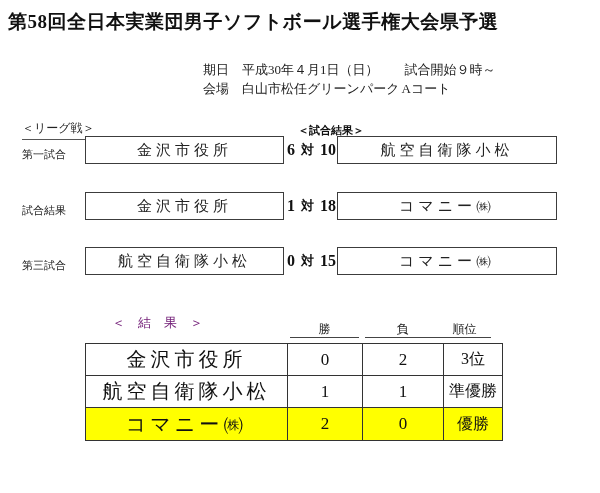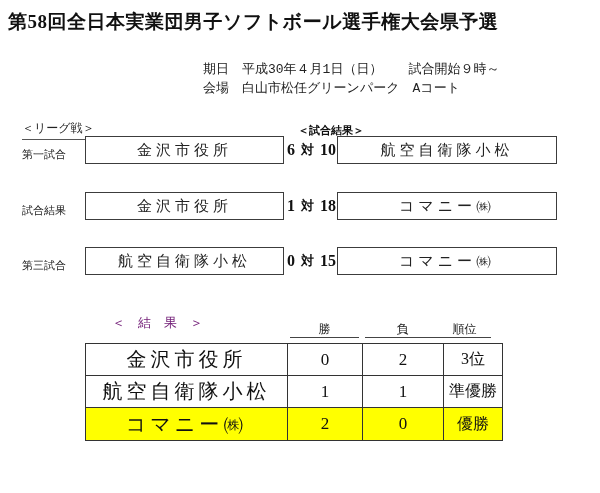--- a/index.html
+++ b/index.html
@@ -8,24 +8,24 @@
   .page {
     position:relative; width:600px; height:493px; background:#ffffff;
     overflow:hidden; margin:0 auto;
   }
   .doc-title {
     position:absolute; left:0; right:0; top:9px; text-align:left;
     font-size:19px; font-weight:bold; letter-spacing:0.5px; color:#111;margin-left:8px;
   }
   
   .info-block { position:absolute; left:203px; top:60px; font-size:13px; line-height:19px; color:#222; }
-  .info-row { white-space:nowrap;font-family:Liberation Mono, monospace; }
+  .info-row { white-space:nowrap; }
   .info-label { margin-right:13px; }
   .info-time { margin-left:26px; }
-  .info-court { margin-left:13px; }
+  .info-court { margin-left:2px; }
   
   .league-label {
     position:absolute; left:22px; top:120px; font-size:12px; color:#222;
     border-bottom:1px solid #555; padding-bottom:2px;
   }
   .match-results-label {
     position:absolute; left:298px; top:123px; font-size:11px; font-weight:bold; color:#111;
   }
   .match-row { position:absolute; left:0; width:600px; height:36px; }
   .row1 { top:136px; } .row2 { top:192px; } .row3 { top:247px; }

